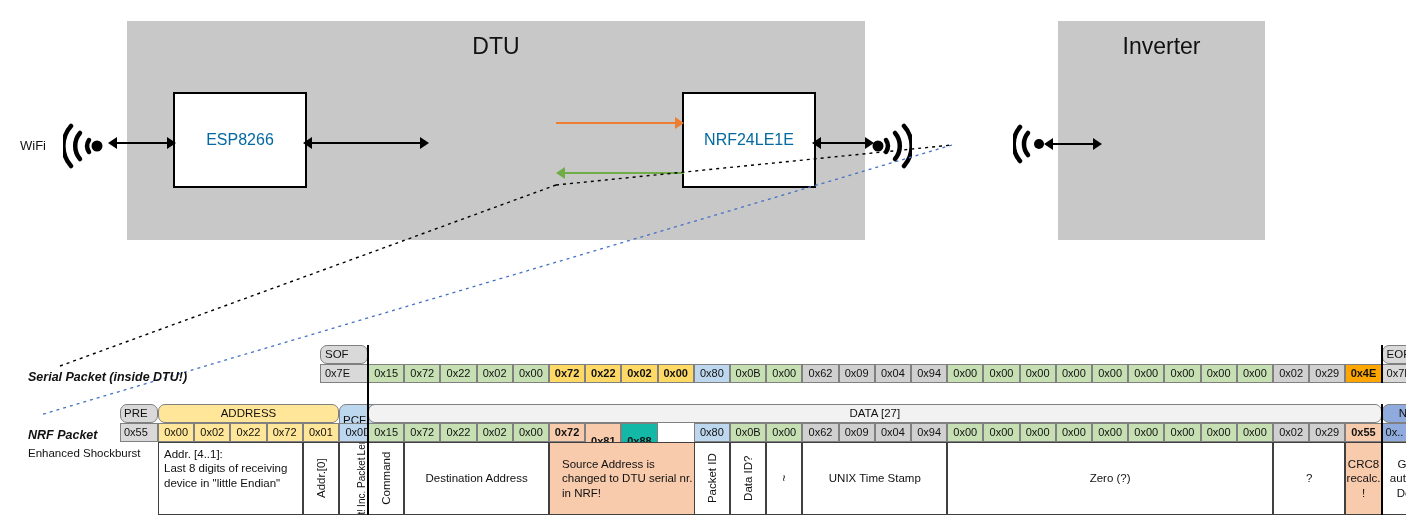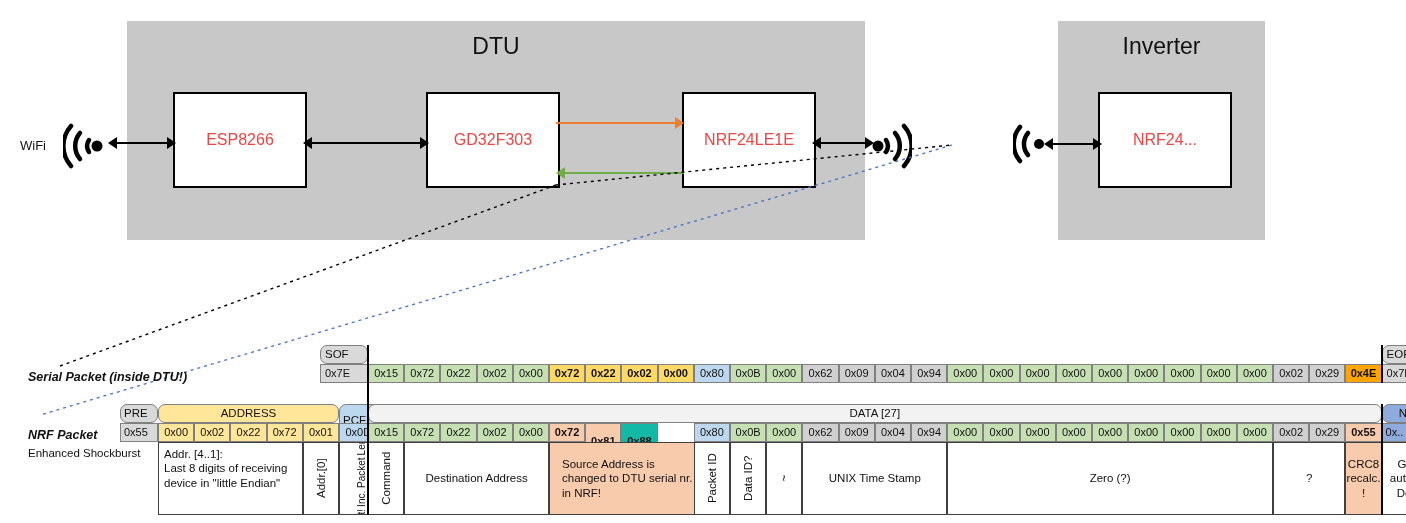--- a/index.html
+++ b/index.html
@@ -14,21 +14,21 @@
 
   .enclosure{position:absolute;background:#c8c8c8;}
   .enclosure .encl-title{
     position:absolute;left:0;right:0;top:12px;text-align:center;
     font-size:23px;color:#111;
   }
 
   .chip{
     position:absolute;background:#fff;border:2.5px solid #000;
     display:flex;align-items:center;justify-content:center;
-    font-size:16px;color:#ef4444;text-align:center;
+    font-size:16px;color:#0369a1;text-align:center;
   }
   .arrow-h{position:absolute;}
   .arrow-h .shaft{position:absolute;left:8px;right:8px;top:50%;margin-top:-1.25px;height:2.5px;background:#000;}
   .arrow-h .head-l,.arrow-h .head-r{
     position:absolute;top:50%;width:0;height:0;
     border-top:6px solid transparent;border-bottom:6px solid transparent;margin-top:-6px;
   }
   .arrow-h .head-l{left:0;border-right:9px solid #000;}
   .arrow-h .head-r{right:0;border-left:9px solid #000;}
 
@@ -102,30 +102,24 @@
         <path d="M17 13 A20 20 0 0 0 17 39"></path>
         <path d="M26 20 A11 11 0 0 0 26 32"></path>
       </g>
       <circle cx="34" cy="26" r="5.5" fill="#000"></circle>
     </svg>
   </div>
 
   <div class="chip" style="left:173px;top:92px;width:130px;height:92px;">
     <span>ESP8266</span>
   </div>
-  <div class="chip" style="left:426px;top:92px;width:130px;height:92px;">
-    <span>GD32F303</span>
-  </div>
   <div class="chip" style="left:682px;top:92px;width:130px;height:92px;">
     <span>NRF24LE1E</span>
   </div>
 
-  <div class="chip" style="left:1098px;top:92px;width:130px;height:92px;">
-    <span>NRF24...</span>
-  </div>
 
   <div class="arrow-h arrow-1" style="left:108px;top:131px;width:68px;height:24px;">
     <div class="shaft"></div>
       <div class="head-l"></div>
       <div class="head-r"></div>
   </div>
 
   <div class="arrow-h arrow-1" style="left:303px;top:131px;width:126px;height:24px;">
     <div class="shaft"></div>
       <div class="head-l"></div>

